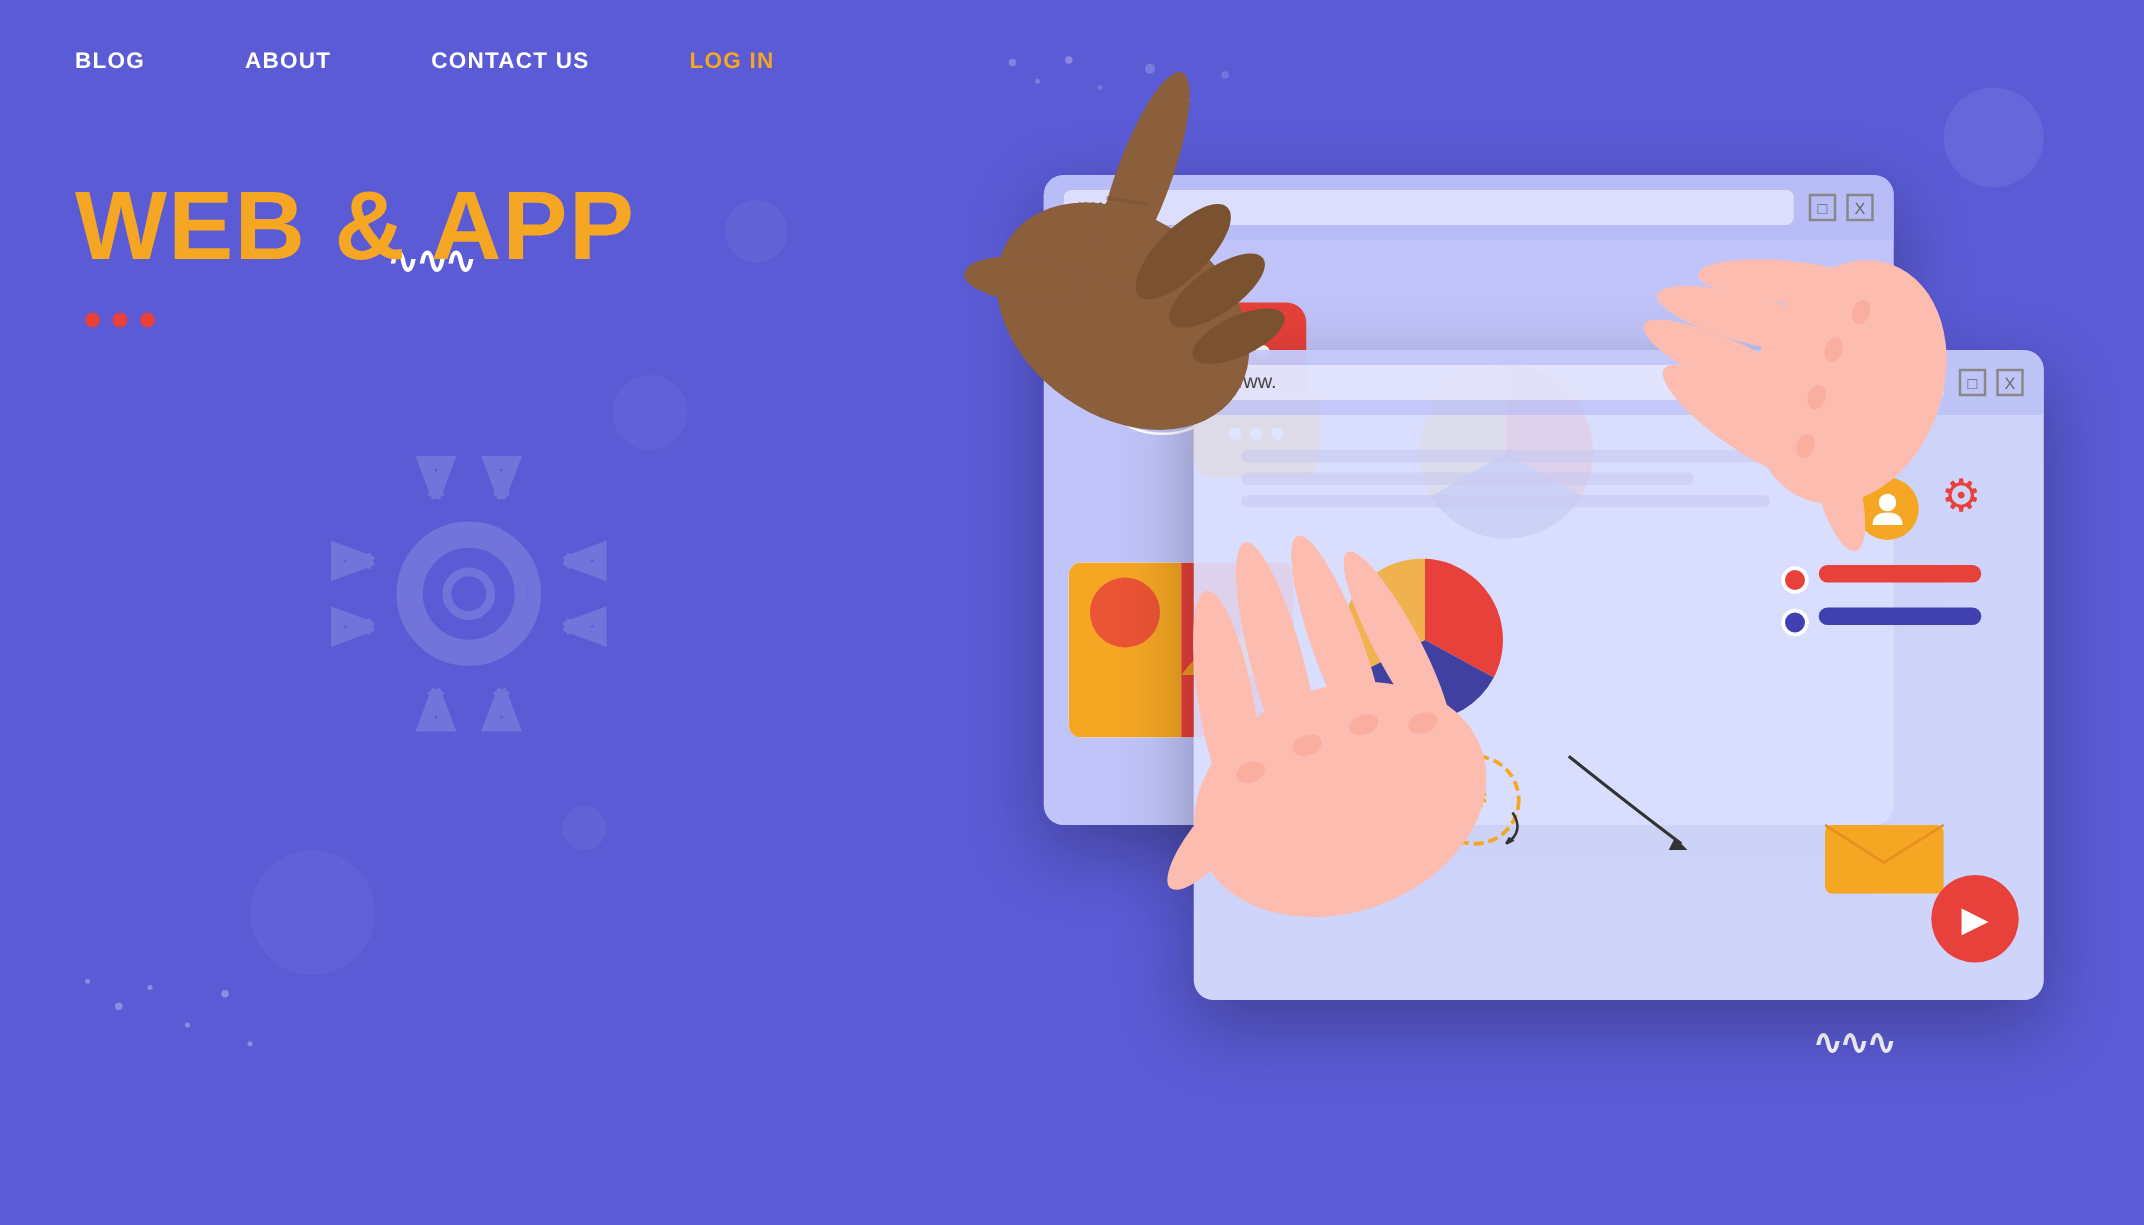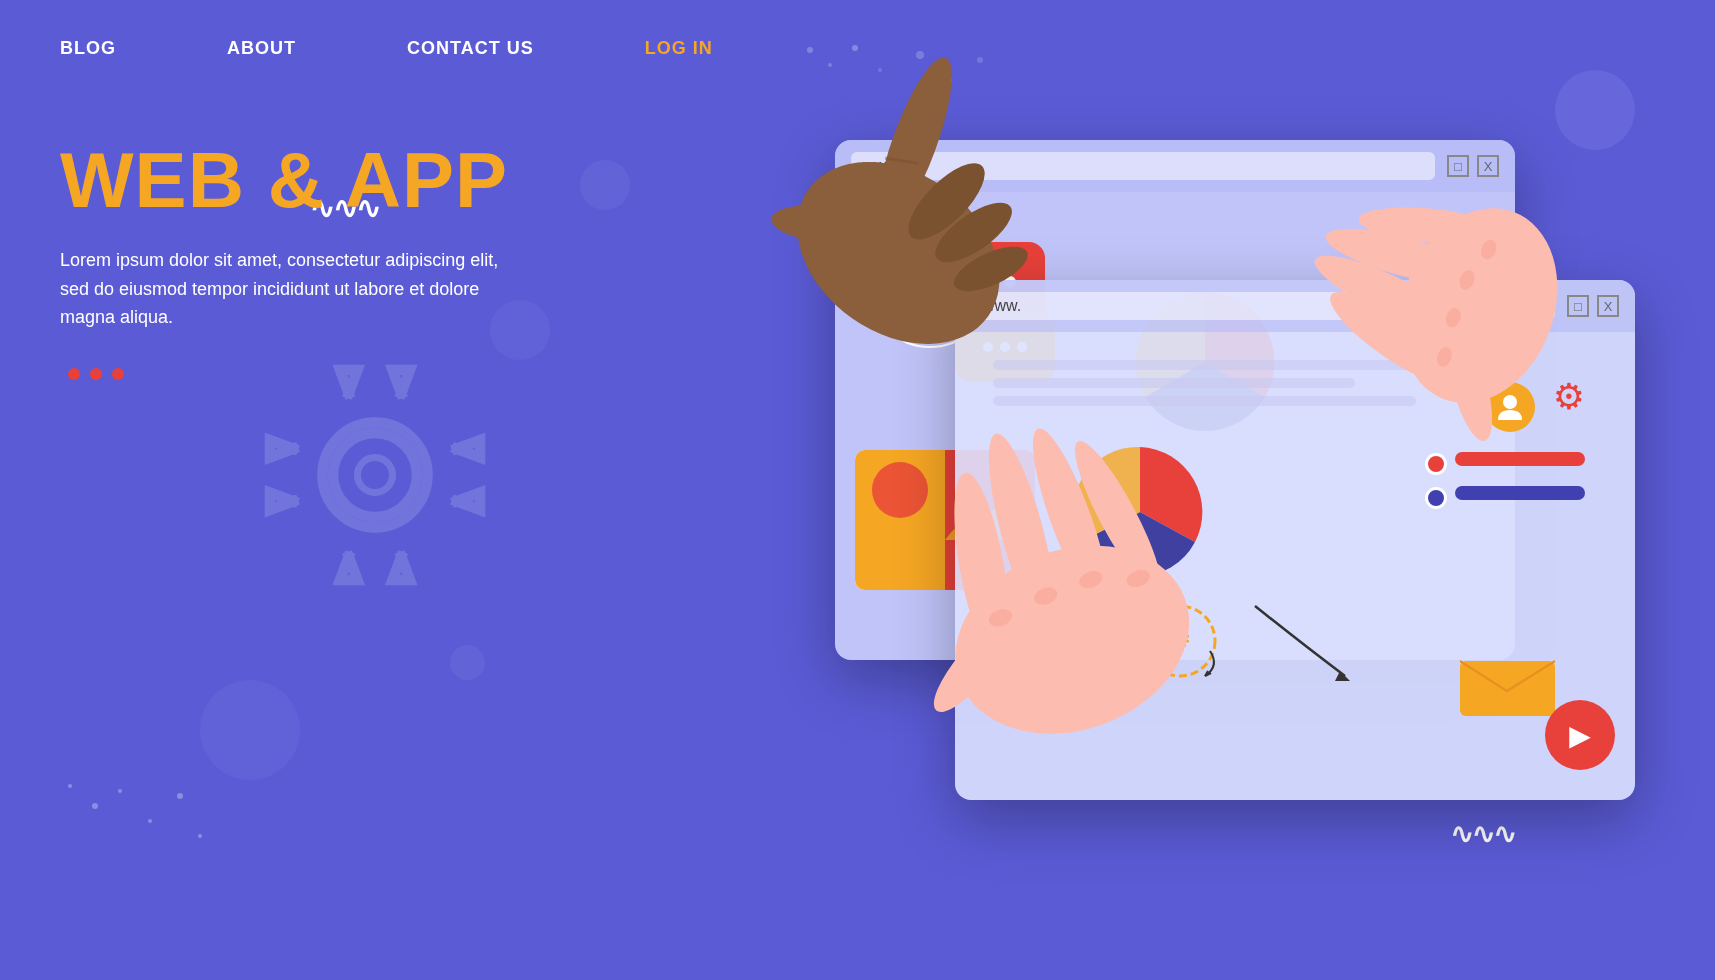--- a/index.html
+++ b/index.html
@@ -24,21 +24,21 @@
     
     .nav {
       position: absolute;
       top: 0;
       left: 0;
       right: 0;
       height: 96px;
       display: flex;
       align-items: center;
       padding: 0 60px;
-      gap: 111px;
+      gap: 80px;
       z-index: 10;
     }
 
     .nav-item {
       color: white;
       font-size: 18px;
       font-weight: 600;
       letter-spacing: 1px;
       text-transform: uppercase;
       cursor: pointer;
@@ -427,21 +427,20 @@
   <span class="nav-item">BLOG</span>
   <span class="nav-item">ABOUT</span>
   <span class="nav-item">CONTACT US</span>
   <span class="nav-item active">LOG IN</span>
 </nav>
 
 <div class="hero-left">
   <h1 class="hero-title">
     <span>WEB &amp; APP</span><br>
   </h1>
-  <p class="hero-desc">Lorem ipsum dolor sit amet, consectetur adipiscing elit, sed do eiusmod tempor incididunt ut labore et dolore magna aliqua.</p>
   <div class="dots-row">
     <div class="dot"></div>
     <div class="dot"></div>
     <div class="dot"></div>
   </div>
 </div>
 
 <div class="browsers-container">
 
   <div class="browser-1">

